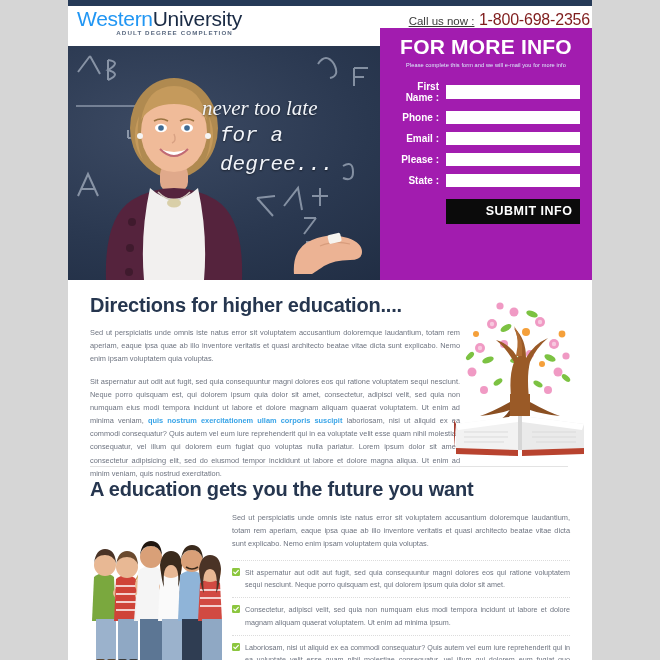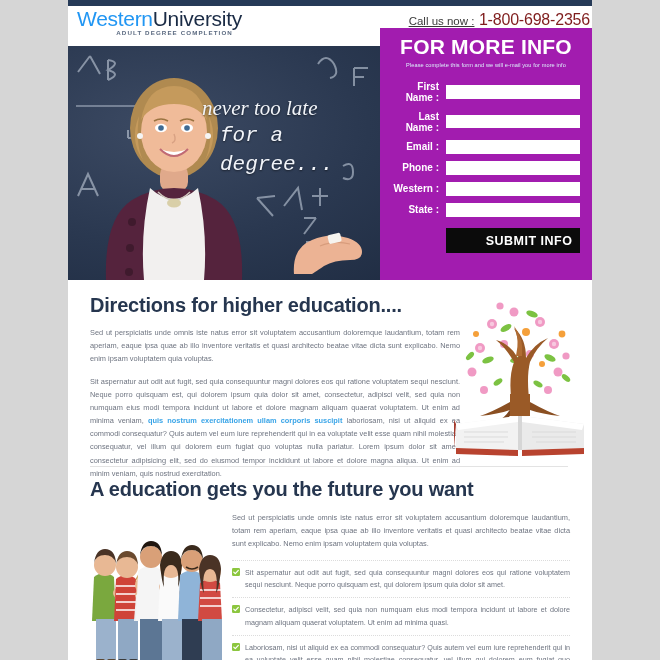--- a/index.html
+++ b/index.html
@@ -226,33 +226,29 @@
 
     <div class="formpanel">
       <div class="form-title">FOR MORE INFO</div>
       <div class="form-sub">Please complete this form and we will e-mail you for more info</div>
       <div class="form-rows">
         <div class="frow">
           <div class="flabel">First Name :</div>
           <input class="finput" type="text" placeholder="" style="">
         </div>
         <div class="frow">
-          <div class="flabel">Last Name :</div>
+          <div class="flabel">Phone :</div>
           <input class="finput" type="text" placeholder="" style="">
         </div>
         <div class="frow">
           <div class="flabel">Email :</div>
           <input class="finput" type="text" placeholder="" style="">
         </div>
         <div class="frow">
-          <div class="flabel">Phone :</div>
-          <input class="finput" type="text" placeholder="" style="">
-        </div>
-        <div class="frow">
-          <div class="flabel">Western :</div>
+          <div class="flabel">Please :</div>
           <input class="finput" type="text" placeholder="" style="">
         </div>
         <div class="frow">
           <div class="flabel">State :</div>
           <input class="finput" type="text" placeholder="" style="">
         </div>
       </div>
       <div class="submit-wrap">
         <button class="submit-btn">SUBMIT INFO</button>
       </div>
@@ -428,21 +424,21 @@
               <path d="M2.2 5.2 L4.1 7.1 L7.9 2.9" stroke="#fff" stroke-width="1.5" fill="none" stroke-linecap="round" stroke-linejoin="round"></path>
             </svg>
             <div class="chk-txt">Sit aspernatur aut odit aut fugit, sed quia consequuntur magni dolores eos qui ratione voluptatem sequi nesciunt. Neque porro quisquam est, qui dolorem ipsum quia dolor sit amet.</div>
           </div>
 
           <div class="checkitem">
             <svg class="chk" viewBox="0 0 10 10">
               <rect width="10" height="10" rx="1.5" fill="#8cc63f"></rect>
               <path d="M2.2 5.2 L4.1 7.1 L7.9 2.9" stroke="#fff" stroke-width="1.5" fill="none" stroke-linecap="round" stroke-linejoin="round"></path>
             </svg>
-            <div class="chk-txt">Consectetur, adipisci velit, sed quia non numquam eius modi tempora incidunt ut labore et dolore magnam aliquam quaerat voluptatem. Ut enim ad minima quasi.</div>
+            <div class="chk-txt">Consectetur, adipisci velit, sed quia non numquam eius modi tempora incidunt ut labore et dolore magnam aliquam quaerat voluptatem. Ut enim ad minima ipsum.</div>
           </div>
 
           <div class="checkitem">
             <svg class="chk" viewBox="0 0 10 10">
               <rect width="10" height="10" rx="1.5" fill="#8cc63f"></rect>
               <path d="M2.2 5.2 L4.1 7.1 L7.9 2.9" stroke="#fff" stroke-width="1.5" fill="none" stroke-linecap="round" stroke-linejoin="round"></path>
             </svg>
             <div class="chk-txt">Laboriosam, nisi ut aliquid ex ea commodi consequatur? Quis autem vel eum iure reprehenderit qui in ea voluptate velit esse quam nihil molestiae consequatur, vel illum qui dolorem eum fugiat quo voluptas nulla pariatur. Lorem ipsum dolor sit amet, consectetur adipisicing elit.</div>
           </div>
         </div>

